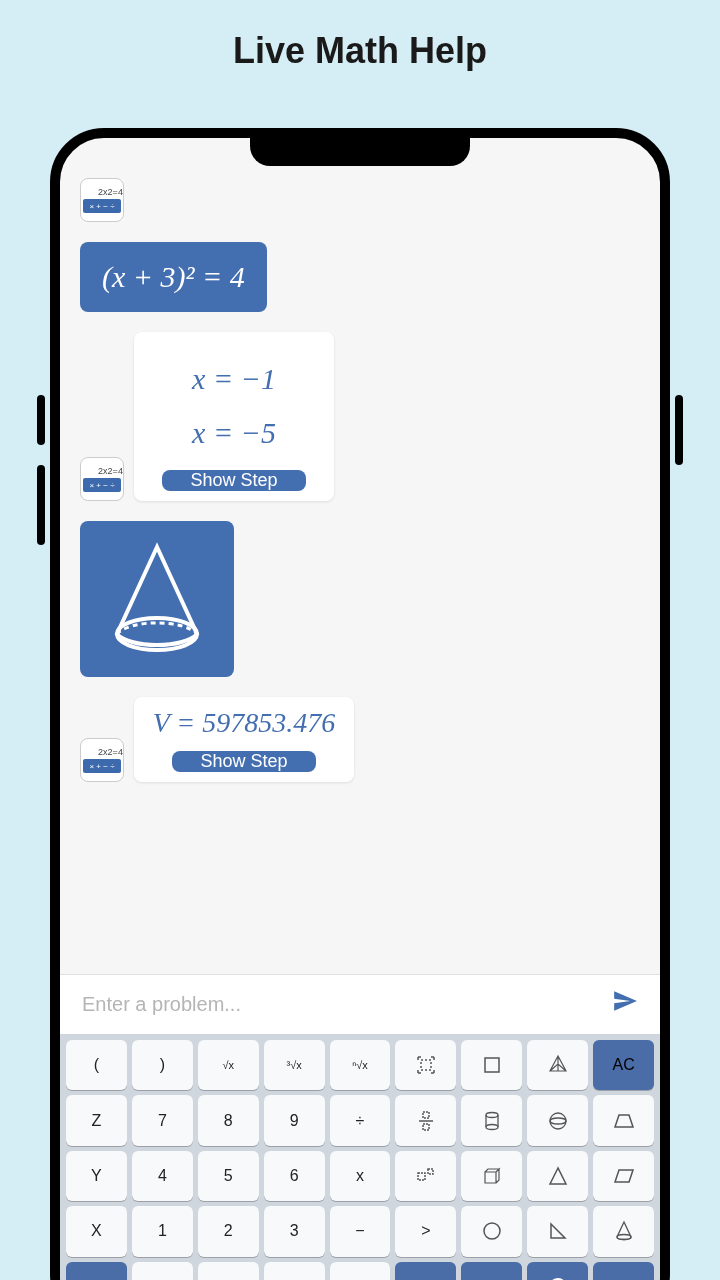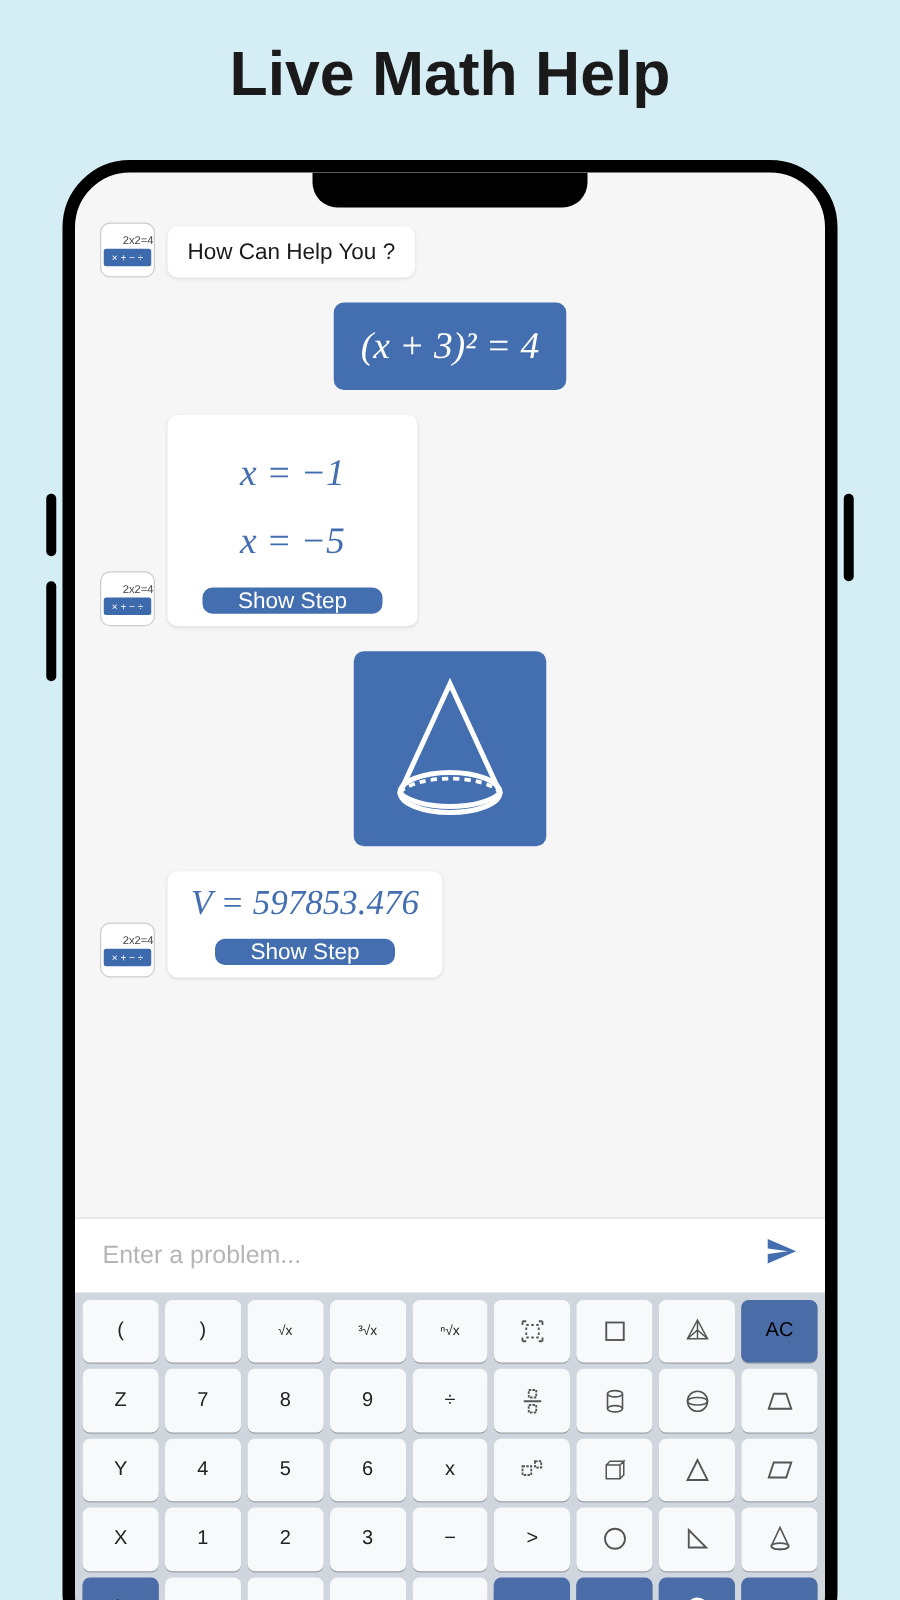--- a/index.html
+++ b/index.html
@@ -6,21 +6,21 @@
 body {
   width: 720px;
   height: 1280px;
   background: #d5edf5;
   font-family: -apple-system, Helvetica, Arial, sans-serif;
   overflow: hidden;
   position: relative;
 }
 .header-title {
   text-align: center;
-  font-size: 50px;
+  font-size: 36px;
   font-weight: 600;
   color: #1a1a1a;
   padding: 30px 0 20px;
 }
 .phone-frame {
   position: absolute;
   top: 128px;
   left: 50%;
   transform: translateX(-50%);
   width: 620px;
@@ -36,21 +36,21 @@
 .side-btn.right1 { right: 37px; top: 395px; width: 8px; height: 70px; }
 .notch {
   position: absolute;
   top: 0; left: 50%; transform: translateX(-50%);
   width: 220px; height: 28px;
   background: #000;
   border-radius: 0 0 20px 20px;
 }
 .chat-area { padding: 40px 20px 10px; height: 800px; }
 .msg-row { display: flex; align-items: flex-end; margin-bottom: 20px; }
-.msg-row.user { justify-content: center; }
+.msg-row.user { justify-content: flex-start; }
 .avatar {
   width: 44px; height: 44px;
   background: #fff;
   border: 1px solid #ccc;
   border-radius: 8px;
   margin-right: 10px;
   display: flex; flex-direction: column;
   align-items: center; justify-content: center;
   font-size: 9px;
 }
@@ -139,23 +139,20 @@
 <div class="phone-frame">
   <div class="notch"></div>
 
   <div class="chat-area">
 
     <div class="msg-row">
       <div class="avatar">
         <div class="top">2x2=4</div>
         <div class="bot">× + − ÷</div>
       </div>
-      <div class="bubble bot tail-bot">
-        <span class="greeting">How Can Help You ?</span>
-      </div>
     </div>
 
     <div class="msg-row user">
       <div class="bubble usr tail-usr">
         <span class="math-txt usr-eq">(x + 3)² = 4</span>
       </div>
     </div>
 
     <div class="msg-row">
       <div class="avatar">

